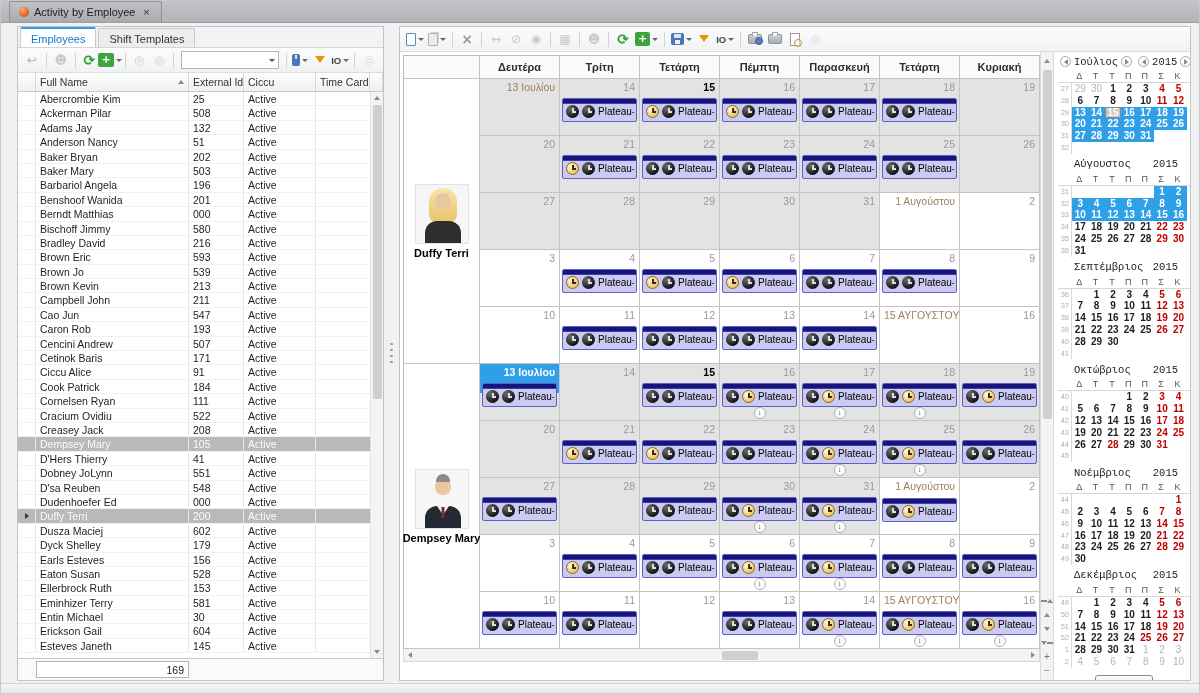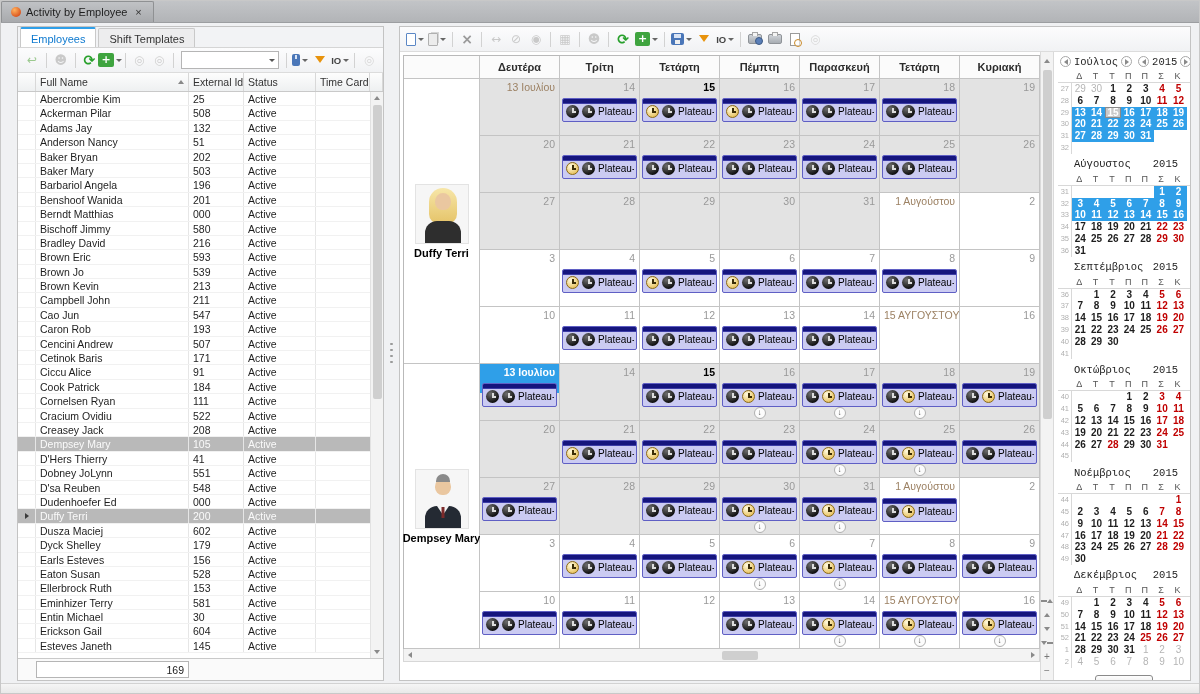--- a/index.html
+++ b/index.html
@@ -1,19 +1,19 @@
 <!DOCTYPE html>
 <html><head>
 <meta charset="utf-8">
 <style>
   html,body{margin:0;padding:0;background:#e8eaec;font-family:"Liberation Sans",sans-serif;}
   *{box-sizing:border-box;}
   .app{width:1200px;height:694px;background:#f0f1f3;border:1px solid #c8c8c8;position:relative;overflow:hidden;}
   
-  .tabbar{height:22px;background:linear-gradient(#c2c4c7,#b2b4b7);border-bottom:1px solid #9c9ea1;display:flex;align-items:flex-end;padding-left:0;}
+  .tabbar{height:22px;background:linear-gradient(#c2c4c7,#b2b4b7);border-bottom:1px solid #9c9ea1;display:flex;align-items:flex-end;padding-left:8px;}
   .doc-tab{height:21px;display:flex;align-items:center;gap:5px;padding:0 9px;background:linear-gradient(#c0c2c5,#a8aaad);border:1px solid #8f9193;border-bottom:none;border-radius:2px 2px 0 0;font-size:11px;color:#1d1d1d;}
   .doc-tab-icon{width:10px;height:10px;border-radius:50%;background:radial-gradient(circle at 35% 30%,#ffb25e,#d9531e 75%);display:inline-block;}
   .doc-tab-close{width:12px;text-align:center;color:#333;font-size:11px;line-height:12px;}
   .doc-tab-close::before{content:"×";}
   
   .main{display:flex;height:658px;padding:3px 8px 0 16px;}
   
   .left-panel{width:367px;background:#fff;border:1px solid #c3c3c3;display:flex;flex-direction:column;}
   .lp-tabs{height:21px;display:flex;background:#f2f3f5;border-bottom:1px solid #d5d5d5;padding-left:2px;}
   .lp-tab{padding:0 10px;font-size:11px;line-height:20px;color:#333;border:1px solid #c9c9c9;border-bottom:none;background:#ededee;margin-right:2px;margin-top:1px;border-radius:2px 2px 0 0;}
@@ -197,21 +197,21 @@
           <span class="tsep"></span>
           <span class="tbtn">
             <span class="tglyph" style="color:#d8d8d8">◎</span>
           </span>
         </div>
       <div class="grid">
         <div class="g-head" id="g-head">
             <span class="g-hc"></span>
             <span class="g-hc">Full Name<span class="sort"></span></span>
             <span class="g-hc">External Id</span>
-            <span class="g-hc">Status</span>
+            <span class="g-hc">Ciccu</span>
             <span class="g-hc">Time Card</span>
             <span class="g-hc"></span>
           </div>
         <div class="g-body" id="g-body">
             <div class="g-row">
               <span class="gc ind"></span>
               <span class="gc">Abercrombie Kim</span>
               <span class="gc">25</span>
               <span class="gc">Active</span>
               <span class="gc"></span>

